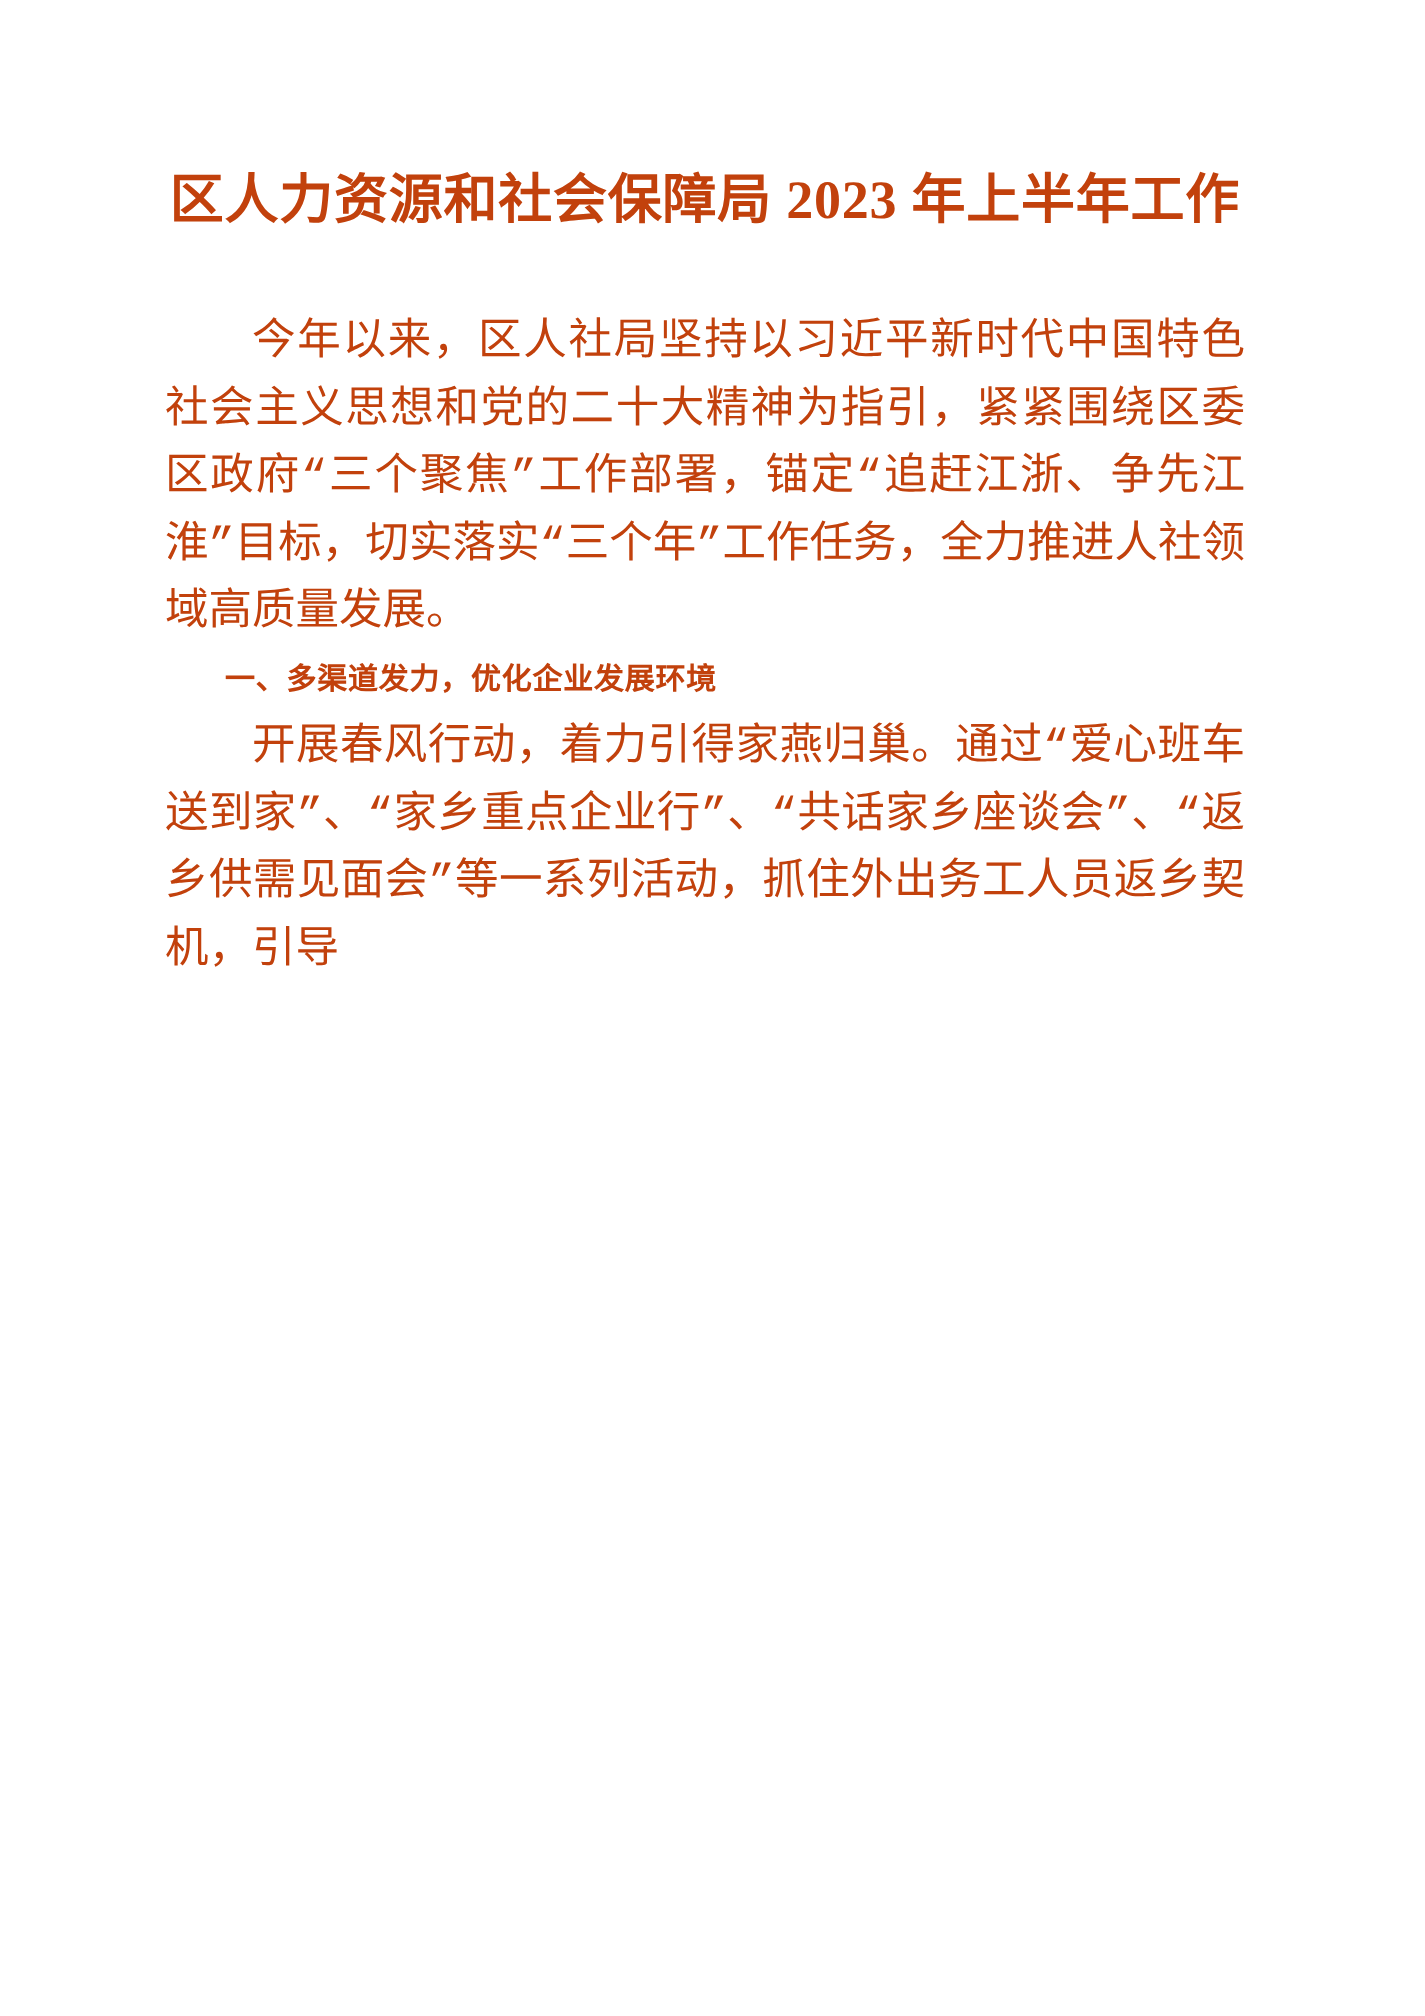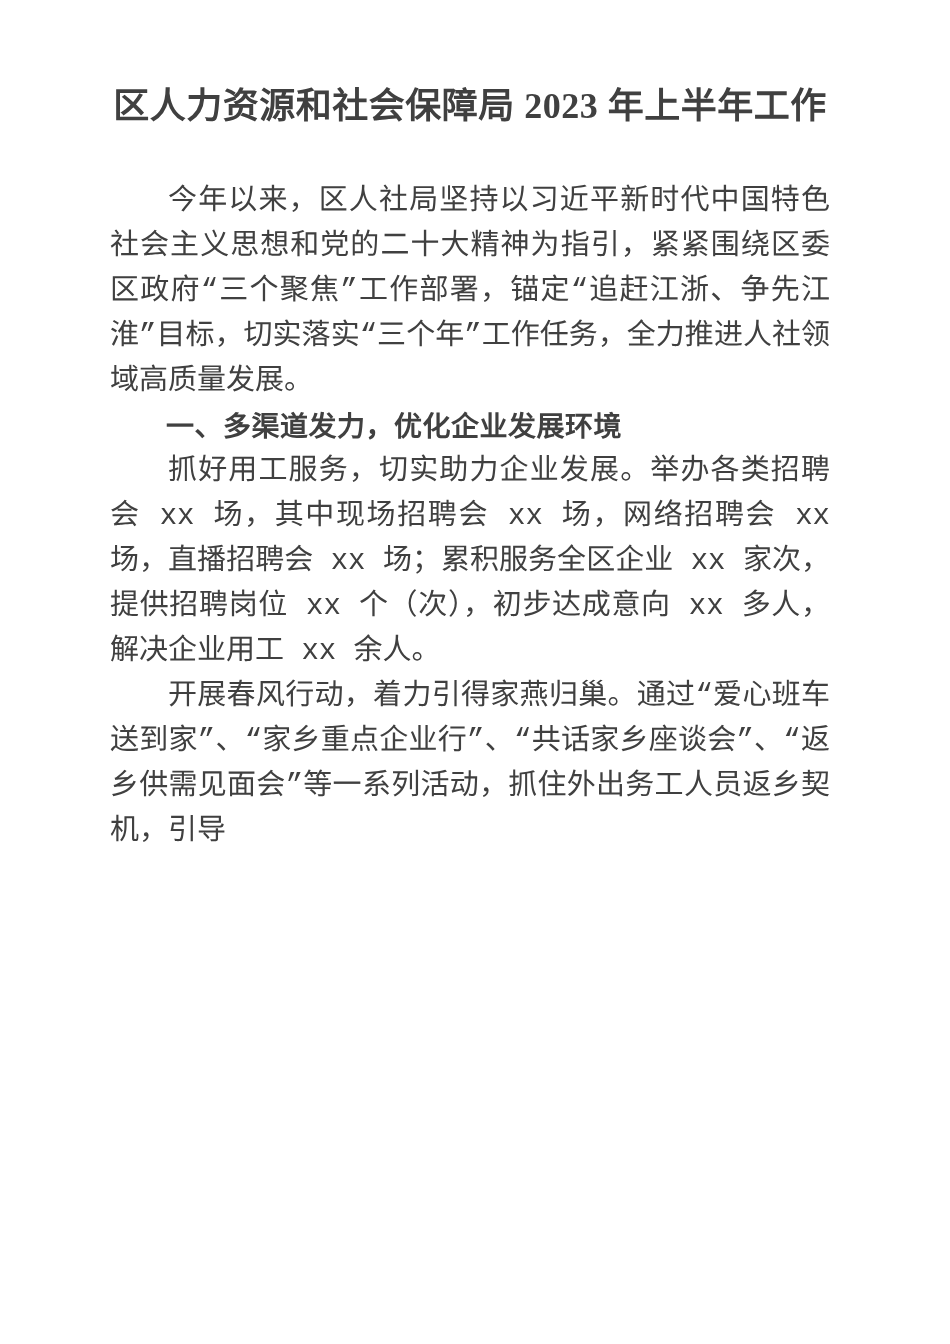--- a/index.html
+++ b/index.html
@@ -6,23 +6,23 @@
     margin: 0;
     padding: 0;
     background: #ffffff;
   }
   .page {
     position: relative;
     width: 950px;
     height: 1344px;
     margin: 0;
     background: #ffffff;
-    color: #404040;
+    color: #c2410c;
     box-sizing: border-box;
-    padding: 81px 120px 0 110px;
+    padding: 108px 120px 0 110px;
     overflow: hidden;
     font-family: "Liberation Serif", "DejaVu Serif", serif;
   }
   .doc-title {
     margin: 0;
     font-family: "Liberation Serif", "DejaVu Serif", serif;
     font-weight: 700;
     font-size: 36px;
     line-height: 50px;
     text-align: center;
@@ -40,21 +40,21 @@
   }
   .doc-body p {
     margin: 0;
     text-indent: 2em;
     font-family: Liberation Mono, monospace;
   }
   .section-heading {
     margin: 0;
     font-family: Liberation Sans, sans-serif;
     font-weight: 700;
-    font-size: 28px;
+    font-size: 20px;
     line-height: 45px;
     text-indent: 2em;
     letter-spacing: 0.5px;
   }
 </style>
 </head>
 <body>
 
 <div class="page">
 
@@ -62,19 +62,18 @@
     <span class="title-line">区人力资源和社会保障局 2023 年上半年工作</span>
   </h1>
 
   <div class="doc-body">
 
     <p>今年以来，区人社局坚持以习近平新时代中国特色社会主义思想和党的二十大精神为指引，紧紧围绕区委区政府“三个聚焦”工作部署，锚定“追赶江浙、争先江淮”目标，切实落实“三个年”工作任务，全力推进人社领域高质量发展。</p>
 
     <h2 class="section-heading">一、多渠道发力，优化企业发展环境</h2>
 
 
-    <p>抓好用工服务，切实助力企业发展。举办各类招聘会 xx 场，其中现场招聘会 xx 场，网络招聘会 xx 场，直播招聘会 xx 场；累积服务全区企业 xx 家次，提供招聘岗位 xx 个（次），初步达成意向 xx 多人，解决企业用工 xx 余人。</p>
 
     <p>开展春风行动，着力引得家燕归巢。通过“爱心班车送到家”、“家乡重点企业行”、“共话家乡座谈会”、“返乡供需见面会”等一系列活动，抓住外出务工人员返乡契机，引导</p>
 
   </div>
 
 </div>
 
 </body></html>

